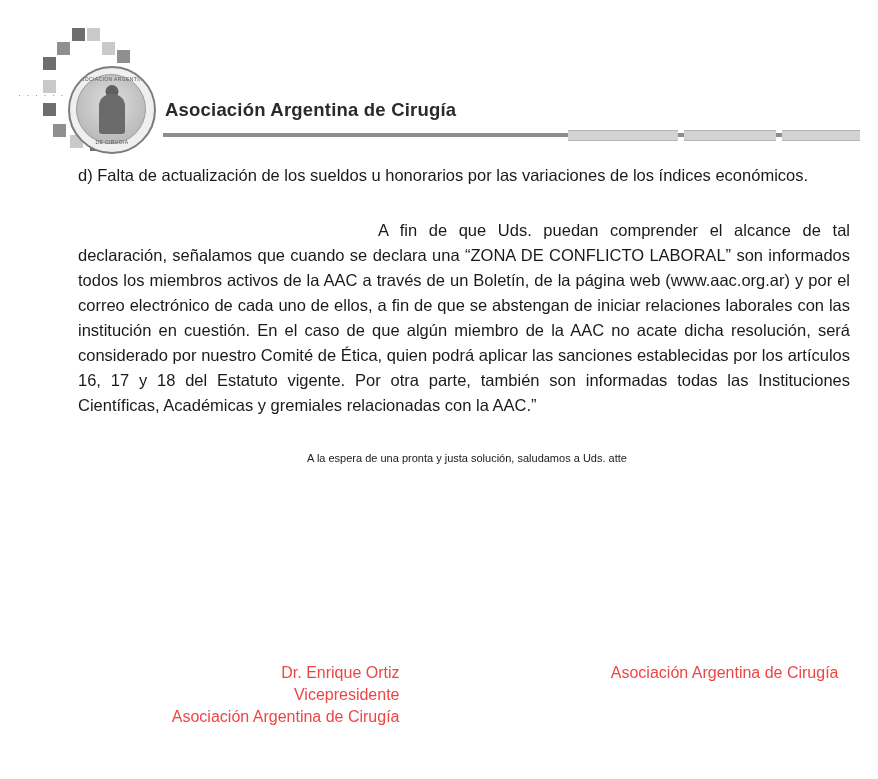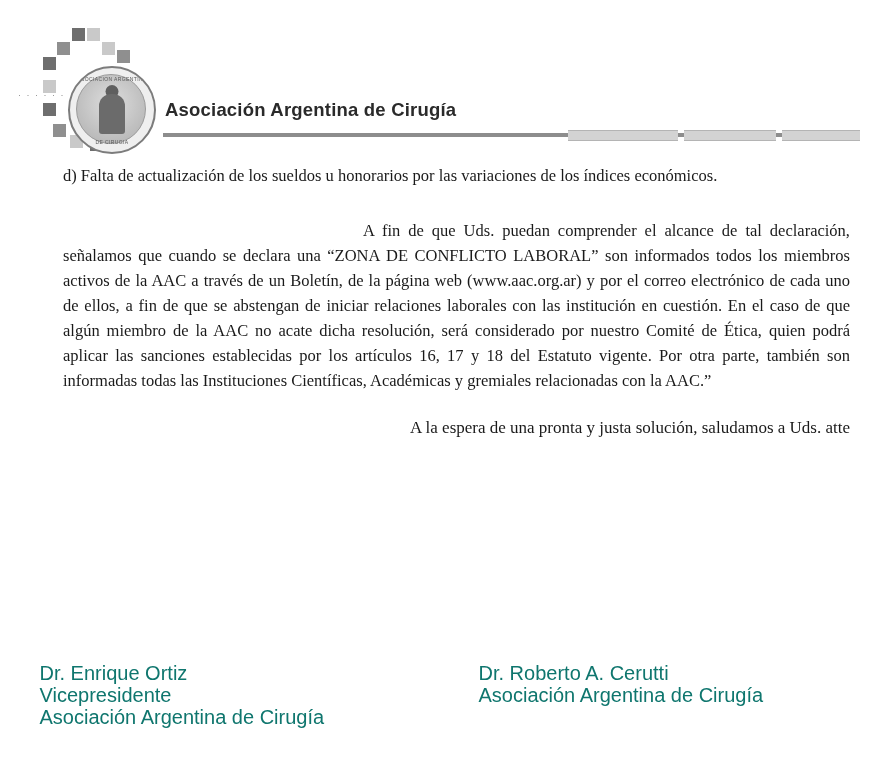--- a/index.html
+++ b/index.html
@@ -127,61 +127,60 @@
     border-top: 1px solid #b4b4b4;
     border-bottom: 1px solid #b4b4b4;
   }
   .rule-seg.s1 { left: 568px; width: 110px; }
   .rule-seg.s2 { left: 684px; width: 92px; }
   .rule-seg.s3 { left: 782px; width: 78px; }
 
   
   .content {
     position: absolute;
-    left: 63px;
+    left: 78px;
     right: 28px;
     top: 163px;
-    font-family: Liberation Serif, serif;
   }
 
   p {
     margin: 0;
     font-size: 16.5px;
     line-height: 25px;
     text-align: justify;
     color: #1a1a1a;
   }
 
   .para-a { margin-bottom: 30px; }
   .para-b { margin-bottom: 8px; }
   .para-b .indent { display: inline-block; width: 300px; }
 
   .closing {
-    margin-top: 22px;
-    font-size: 17px;
+    margin-top: 28px;
+    font-size: 11px;
     line-height: 25px;
     padding-left: 6px;
-    text-align: right;
+    text-align: center;
   }
 
   
   .signatures {
     position: absolute;
     left: 0;
     right: 0;
     top: 662px;
     display: flex;
     justify-content: space-around;
   }
   .sig {
-    text-align: left;
+    text-align: right;
     width: 360px;
-    font-size: 20px;
+    font-size: 16px;
     line-height: 22px;
-    color: #0f766e;
+    color: #ef4444;
   }
   .sig .role {
     font-weight: normal;
   }
 </style>
 </head>
 <body>
 
 <div class="letterhead">
 
@@ -223,16 +222,15 @@
   <p class="closing">A la espera de una pronta y justa solución, saludamos a Uds. atte</p>
 </div>
 
 <div class="signatures">
   <div class="sig">
     <div class="name">Dr. Enrique Ortiz</div>
     <div class="role">Vicepresidente</div>
     <div class="org">Asociación Argentina de Cirugía</div>
   </div>
   <div class="sig">
-    <div class="name">Dr. Roberto A. Cerutti</div>
     <div class="org">Asociación Argentina de Cirugía</div>
   </div>
 </div>
 
 </body></html>

